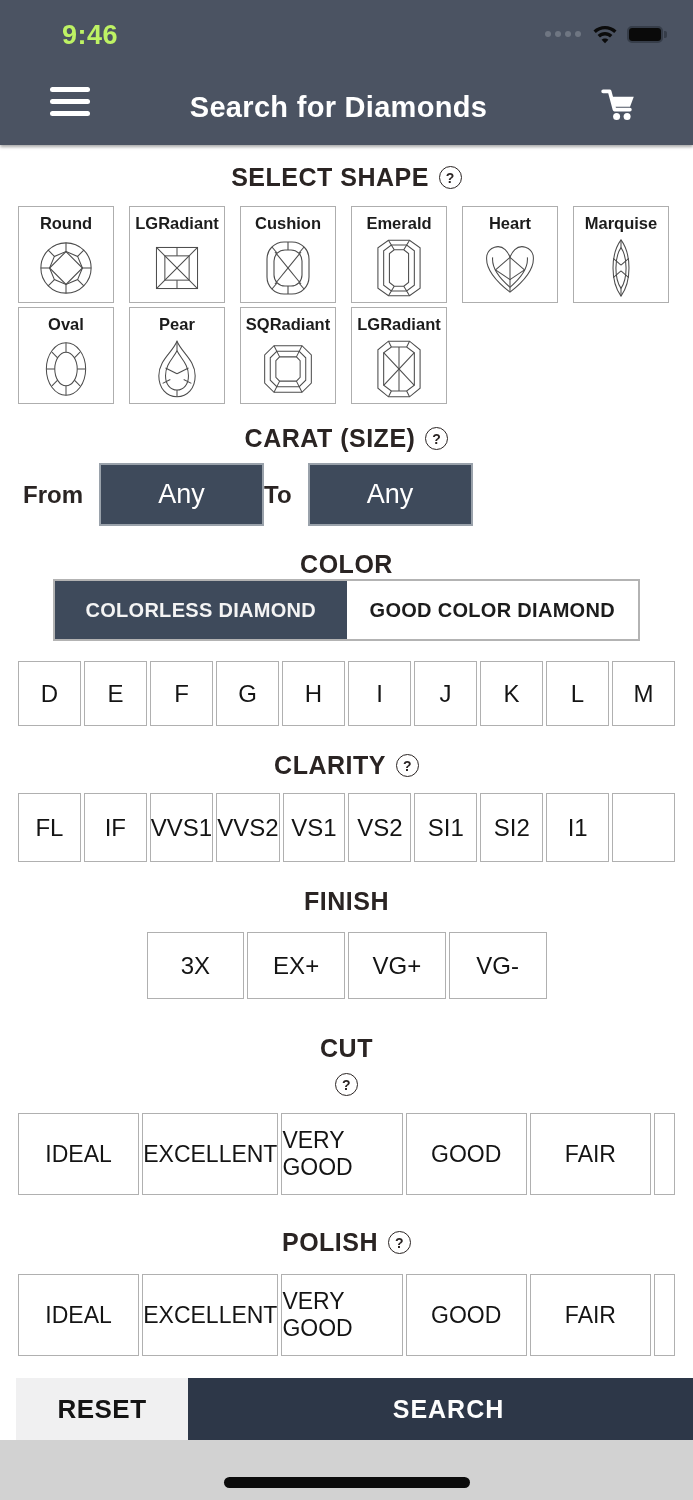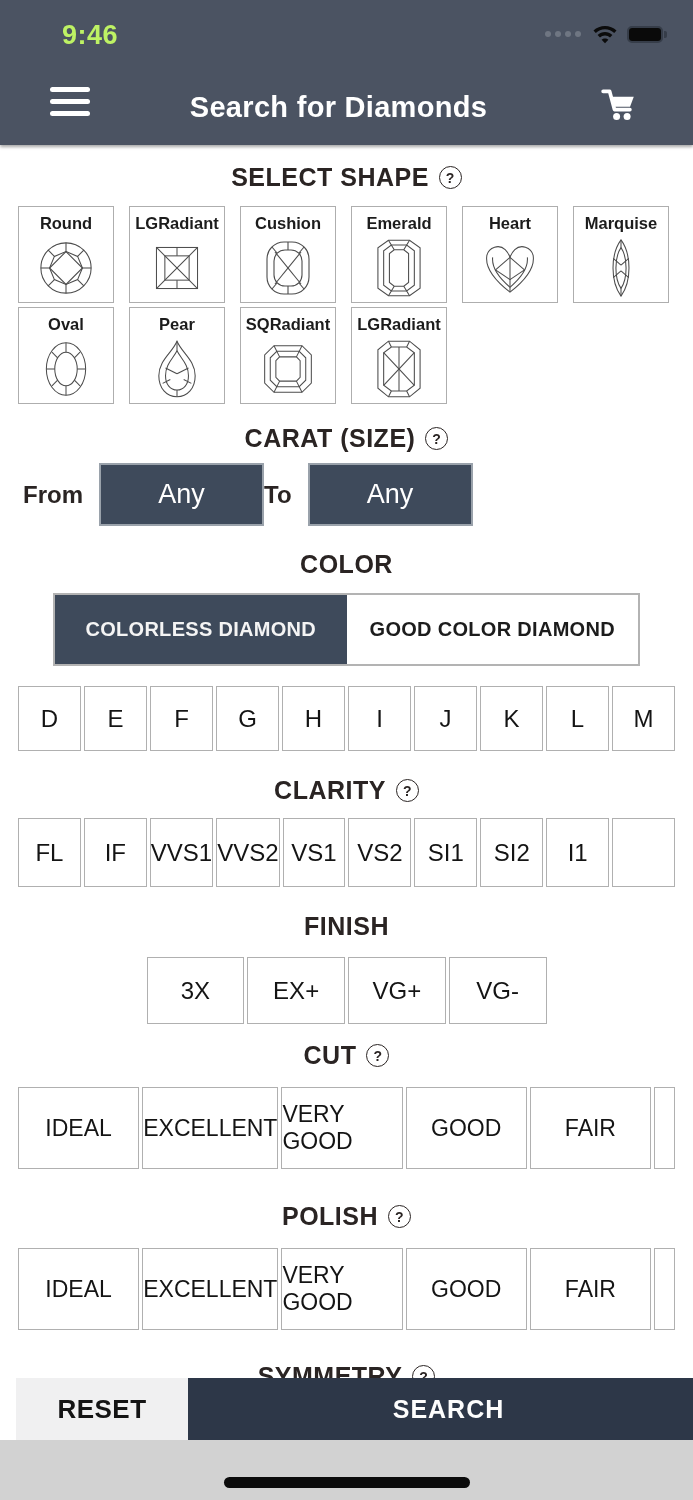--- a/index.html
+++ b/index.html
@@ -75,21 +75,21 @@
   .carat-label { font-size:24px; font-weight:700; color:#2a2423; }
   .carat-select {
     width:165px; height:63px; margin-left:16px; background:#3e4a5b;
     border:2px solid #9aa2ab; color:#fff; font-size:27px;
     display:flex; align-items:center; justify-content:center; cursor:pointer;
   }
   .carat-to { margin-left:28px; }
   .carat-select + .carat-label { margin-left:0; }
   
   .segment {
-    margin:14px 0 0 53px; width:587px; height:73px; display:flex;
+    margin:0 0 0 53px; width:587px; height:62px; display:flex;
     border:2px solid #b3b3b3; background:#fff;
   }
   .segment .seg {
     flex:1; display:flex; align-items:center; justify-content:center;
     font-size:20px; font-weight:700; cursor:pointer; letter-spacing:.3px;
   }
   .segment .seg.on { background:#3e4a5b; color:#f4f4f4; }
   .segment .seg.off { background:#fff; color:#1c1c1c; }
   
   .grid-row { margin:0 18px; display:flex; gap:3px; }
@@ -105,21 +105,21 @@
   .row-cutlike { height:82px; }
   .row-cutlike .cell { font-size:23px; }
   .row-cutlike .cell.narrow { flex:0 0 21px; }
   .mt-cut { margin-top:17px; }
   
   .h-shape    { margin-top:18px; }
   .h-carat    { margin-top:20px; }
   .h-color    { margin-top:24px; }
   .h-clarity  { margin-top:25px; }
   .h-finish   { margin-top:25px; }
-  .h-cut      { margin-top:17px; }
+  .h-cut      { margin-top:35px;flex-direction:column; }
   .h-polish   { margin-top:33px; }
   .h-symmetry { margin-top:32px; }
   
   .footer {
     position:absolute; left:16px; top:1378px; width:693px; height:62px; display:flex;
   }
   .btn-reset {
     width:172px; height:100%; background:#f0f0f1; color:#141414;
     font-size:26px; font-weight:700; letter-spacing:.5px;
     display:flex; align-items:center; justify-content:center; cursor:pointer;

